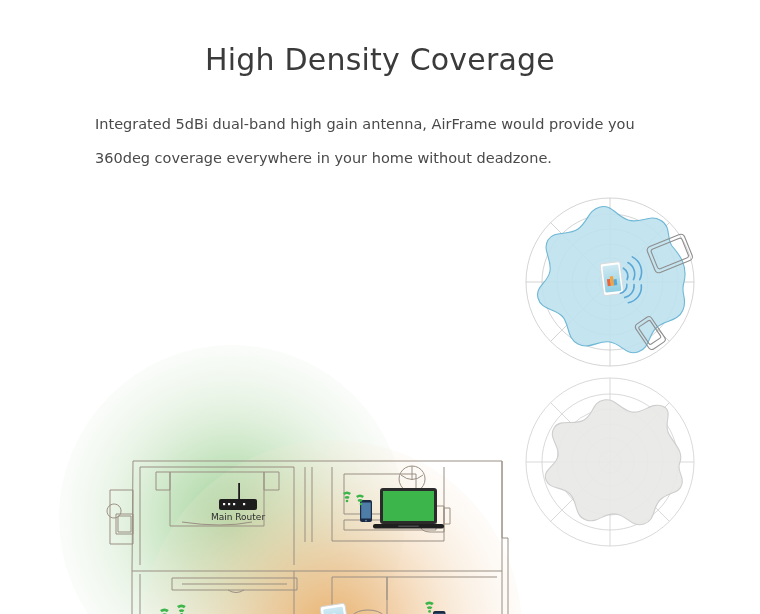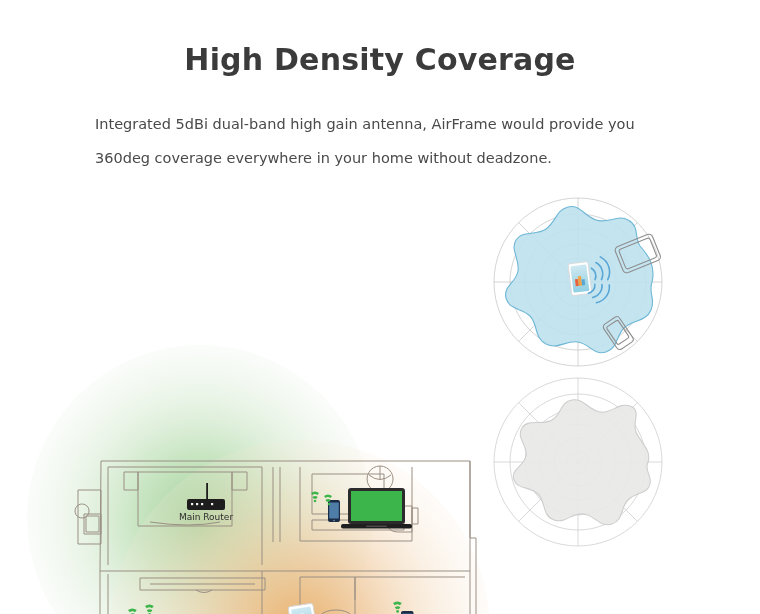--- a/index.html
+++ b/index.html
@@ -9,33 +9,33 @@
     font-family:"Liberation Sans", sans-serif;
     overflow:hidden;
     position:relative;
   }
   #page{position:relative;width:760px;height:614px;overflow:hidden;}
 
   
   .page-title{
     position:absolute;left:0;top:42px;width:760px;
     text-align:center;
-    font-size:30px;font-weight:700;letter-spacing:.2px;
+    font-size:30px;font-weight:400;letter-spacing:.2px;
     color:#3b3b3b;
     font-family:"DejaVu Sans", sans-serif;
   }
   .page-subtitle{
     position:absolute;left:95px;top:107px;width:590px;
     font-size:14.5px;line-height:34px;color:#4a4a4a;font-weight:400;
     font-family:"DejaVu Sans", sans-serif;
   }
 
   
   .figure{position:absolute;left:0;top:170px;width:760px;height:444px;}
-  .svgwrap{position:absolute;left:0;top:0;width:652px;height:444px;}
+  .svgwrap{position:absolute;left:0;top:0;width:652px;height:444px;padding-left:32px;}
   svg{display:block;}
 
   .dev-label{
     font-family:"DejaVu Sans", sans-serif;
     font-size:9px;fill:#2d2d2d;
   }
 </style>
 </head>
 <body>
 

